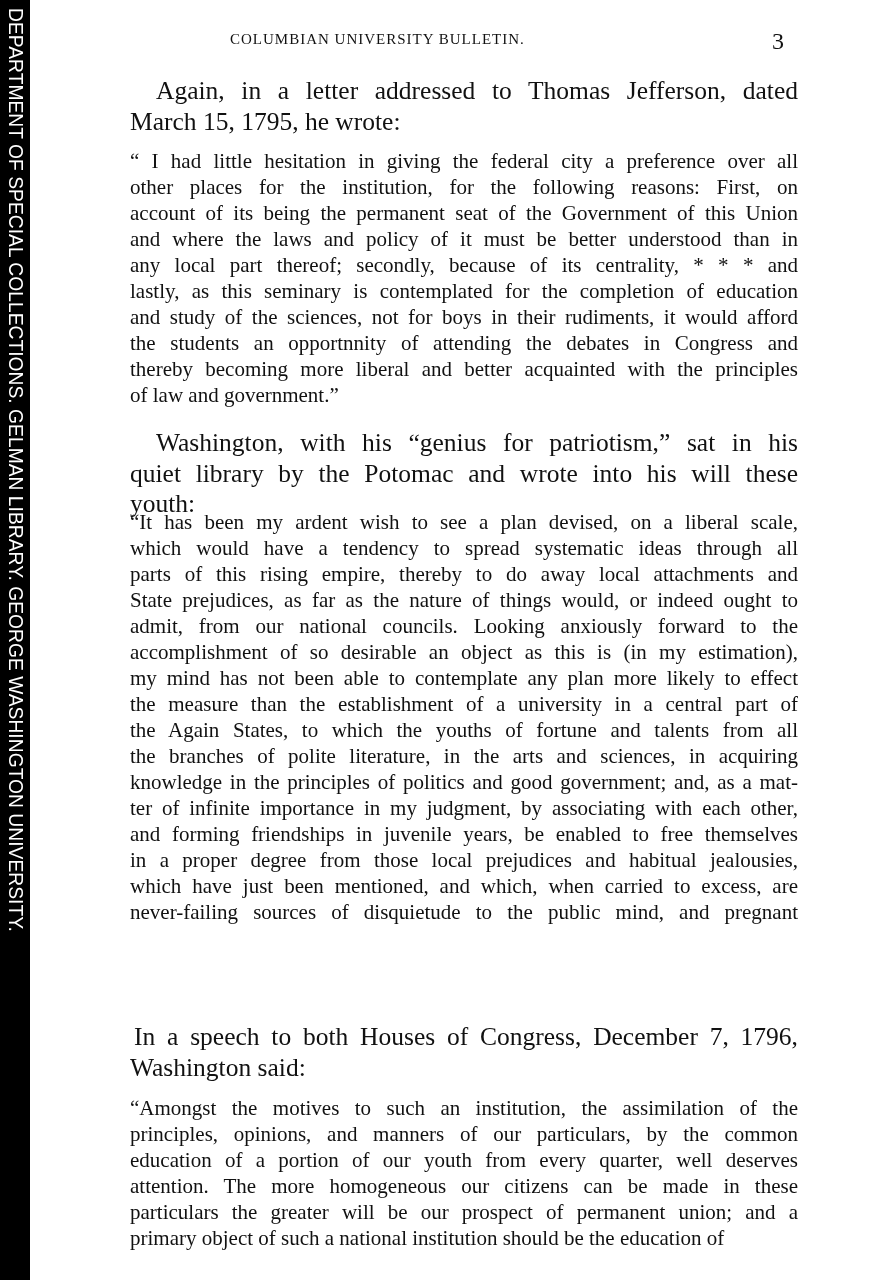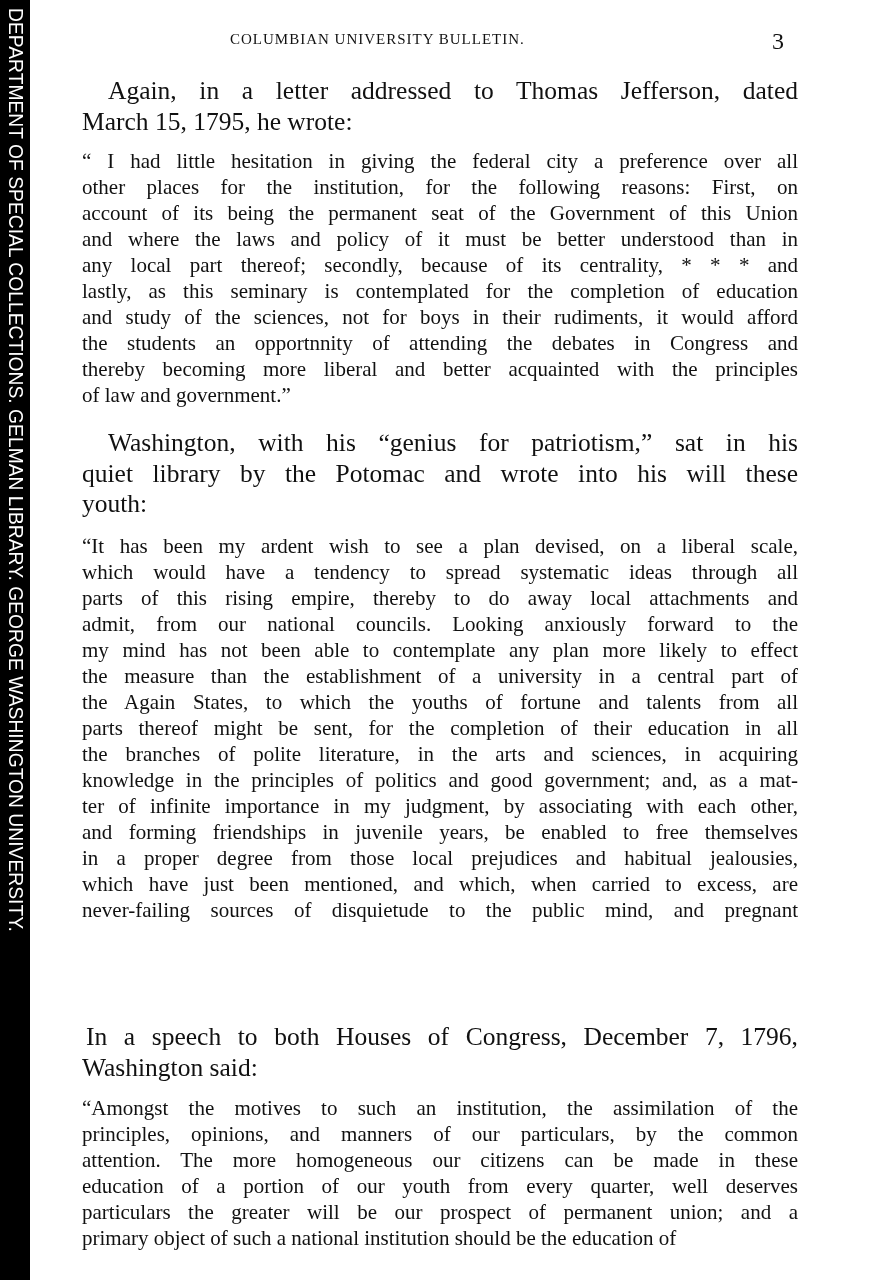--- a/index.html
+++ b/index.html
@@ -4,21 +4,21 @@
   <style>
     html, body { margin:0; padding:0; }
     body { width:890px; height:1280px; background:#ffffff; position:relative; overflow:hidden; font-family:"Liberation Serif", "DejaVu Serif", serif; color:#111; }
     .side-strip { position:absolute; left:0; top:0; width:30px; height:1280px; background:#000; }
     .side-text { position:absolute; left:3px; top:8px; writing-mode:vertical-rl; color:#fff; font-family:"Liberation Sans", "DejaVu Sans", sans-serif; font-size:19.3px; letter-spacing:0px; white-space:nowrap; line-height:24px; }
     .page { position:absolute; left:82px; top:0; width:716px; }
     .running-head { position:absolute; top:31px; left:148px; font-size:15px; letter-spacing:1px; white-space:nowrap; }
     .page-num { position:absolute; top:28px; left:690px; font-size:24px; }
     .para { position:absolute; left:0; width:716px; font-size:25.5px; line-height:30.5px; text-align:justify; }
     .quote { position:absolute; left:0; width:716px; font-size:21px; line-height:26px; text-align:justify; }
-    .line { display:block; text-align:justify; text-align-last:justify; white-space:nowrap; }
+    .line { display:block; text-align:justify; text-align-last:justify; white-space:nowrap;margin-left:48px; }
     .line.last { text-align-last:left; }
   </style>
 </head>
 <body>
 
 <div class="side-strip">
   <div class="side-text">DEPARTMENT OF SPECIAL COLLECTIONS. GELMAN LIBRARY. GEORGE WASHINGTON UNIVERSITY.</div>
 </div>
 
 <div class="page">
@@ -39,42 +39,43 @@
       <span class="line">and study of the sciences, not for boys in their rudiments, it would afford</span>
       <span class="line">the students an opportnnity of attending the debates in Congress and</span>
       <span class="line">thereby becoming more liberal and better acquainted with the principles</span>
       <span class="line last">of law and government.”</span>
     </div>
   <div class="para" style="top:428px;">
       <span class="line" style="padding-left: 26px;">Washington, with his “genius for patriotism,” sat in his</span>
       <span class="line">quiet library by the Potomac and wrote into his will these</span>
       <span class="line last">youth:</span>
     </div>
-  <div class="quote" style="top:533px;">
+  <div class="quote" style="top:509px;">
       <span class="line">“It has been my ardent wish to see a plan devised, on a liberal scale,</span>
       <span class="line">which would have a tendency to spread systematic ideas through all</span>
       <span class="line">parts of this rising empire, thereby to do away local attachments and</span>
+      <span class="line">State prejudices, as far as the nature of things would, or indeed ought to</span>
       <span class="line">admit, from our national councils.  Looking anxiously forward to the</span>
+      <span class="line">accomplishment of so desirable an object as this is (in my estimation),</span>
       <span class="line">my mind has not been able to contemplate any plan more likely to effect</span>
       <span class="line">the measure than the establishment of a university in a central part of</span>
       <span class="line">the Again States, to which the youths of fortune and talents from all</span>
-      <span class="line">parts thereof might be sent, for the completion of their education in all</span>
       <span class="line">the branches of polite literature, in the arts and sciences, in acquiring</span>
       <span class="line">knowledge in the principles of politics and good government; and, as a mat-</span>
       <span class="line">ter of infinite importance in my judgment, by associating with each other,</span>
       <span class="line">and forming friendships in juvenile years, be enabled to free themselves</span>
       <span class="line">in a proper degree from those local prejudices and habitual jealousies,</span>
       <span class="line">which have just been mentioned, and which, when carried to excess, are</span>
       <span class="line">never-failing sources of disquietude to the public mind, and pregnant</span>
     </div>
   <div class="para" style="top:1022px;">
       <span class="line" style="padding-left: 4px;">In a speech to both Houses of Congress, December 7, 1796,</span>
       <span class="line last">Washington said:</span>
     </div>
   <div class="quote" style="top:1095px;">
       <span class="line">“Amongst the motives to such an institution, the assimilation of the</span>
       <span class="line">principles, opinions, and manners of our particulars, by the common</span>
+      <span class="line">education of a portion of our youth from every quarter, well deserves</span>
       <span class="line">attention.  The more homogeneous our citizens can be made in these</span>
-      <span class="line">education of a portion of our youth from every quarter, well deserves</span>
       <span class="line">particulars the greater will be our prospect of permanent union; and a</span>
       <span class="line last">primary object of such a national institution should be the education of</span>
     </div>
 </div>
 
 </body></html>

